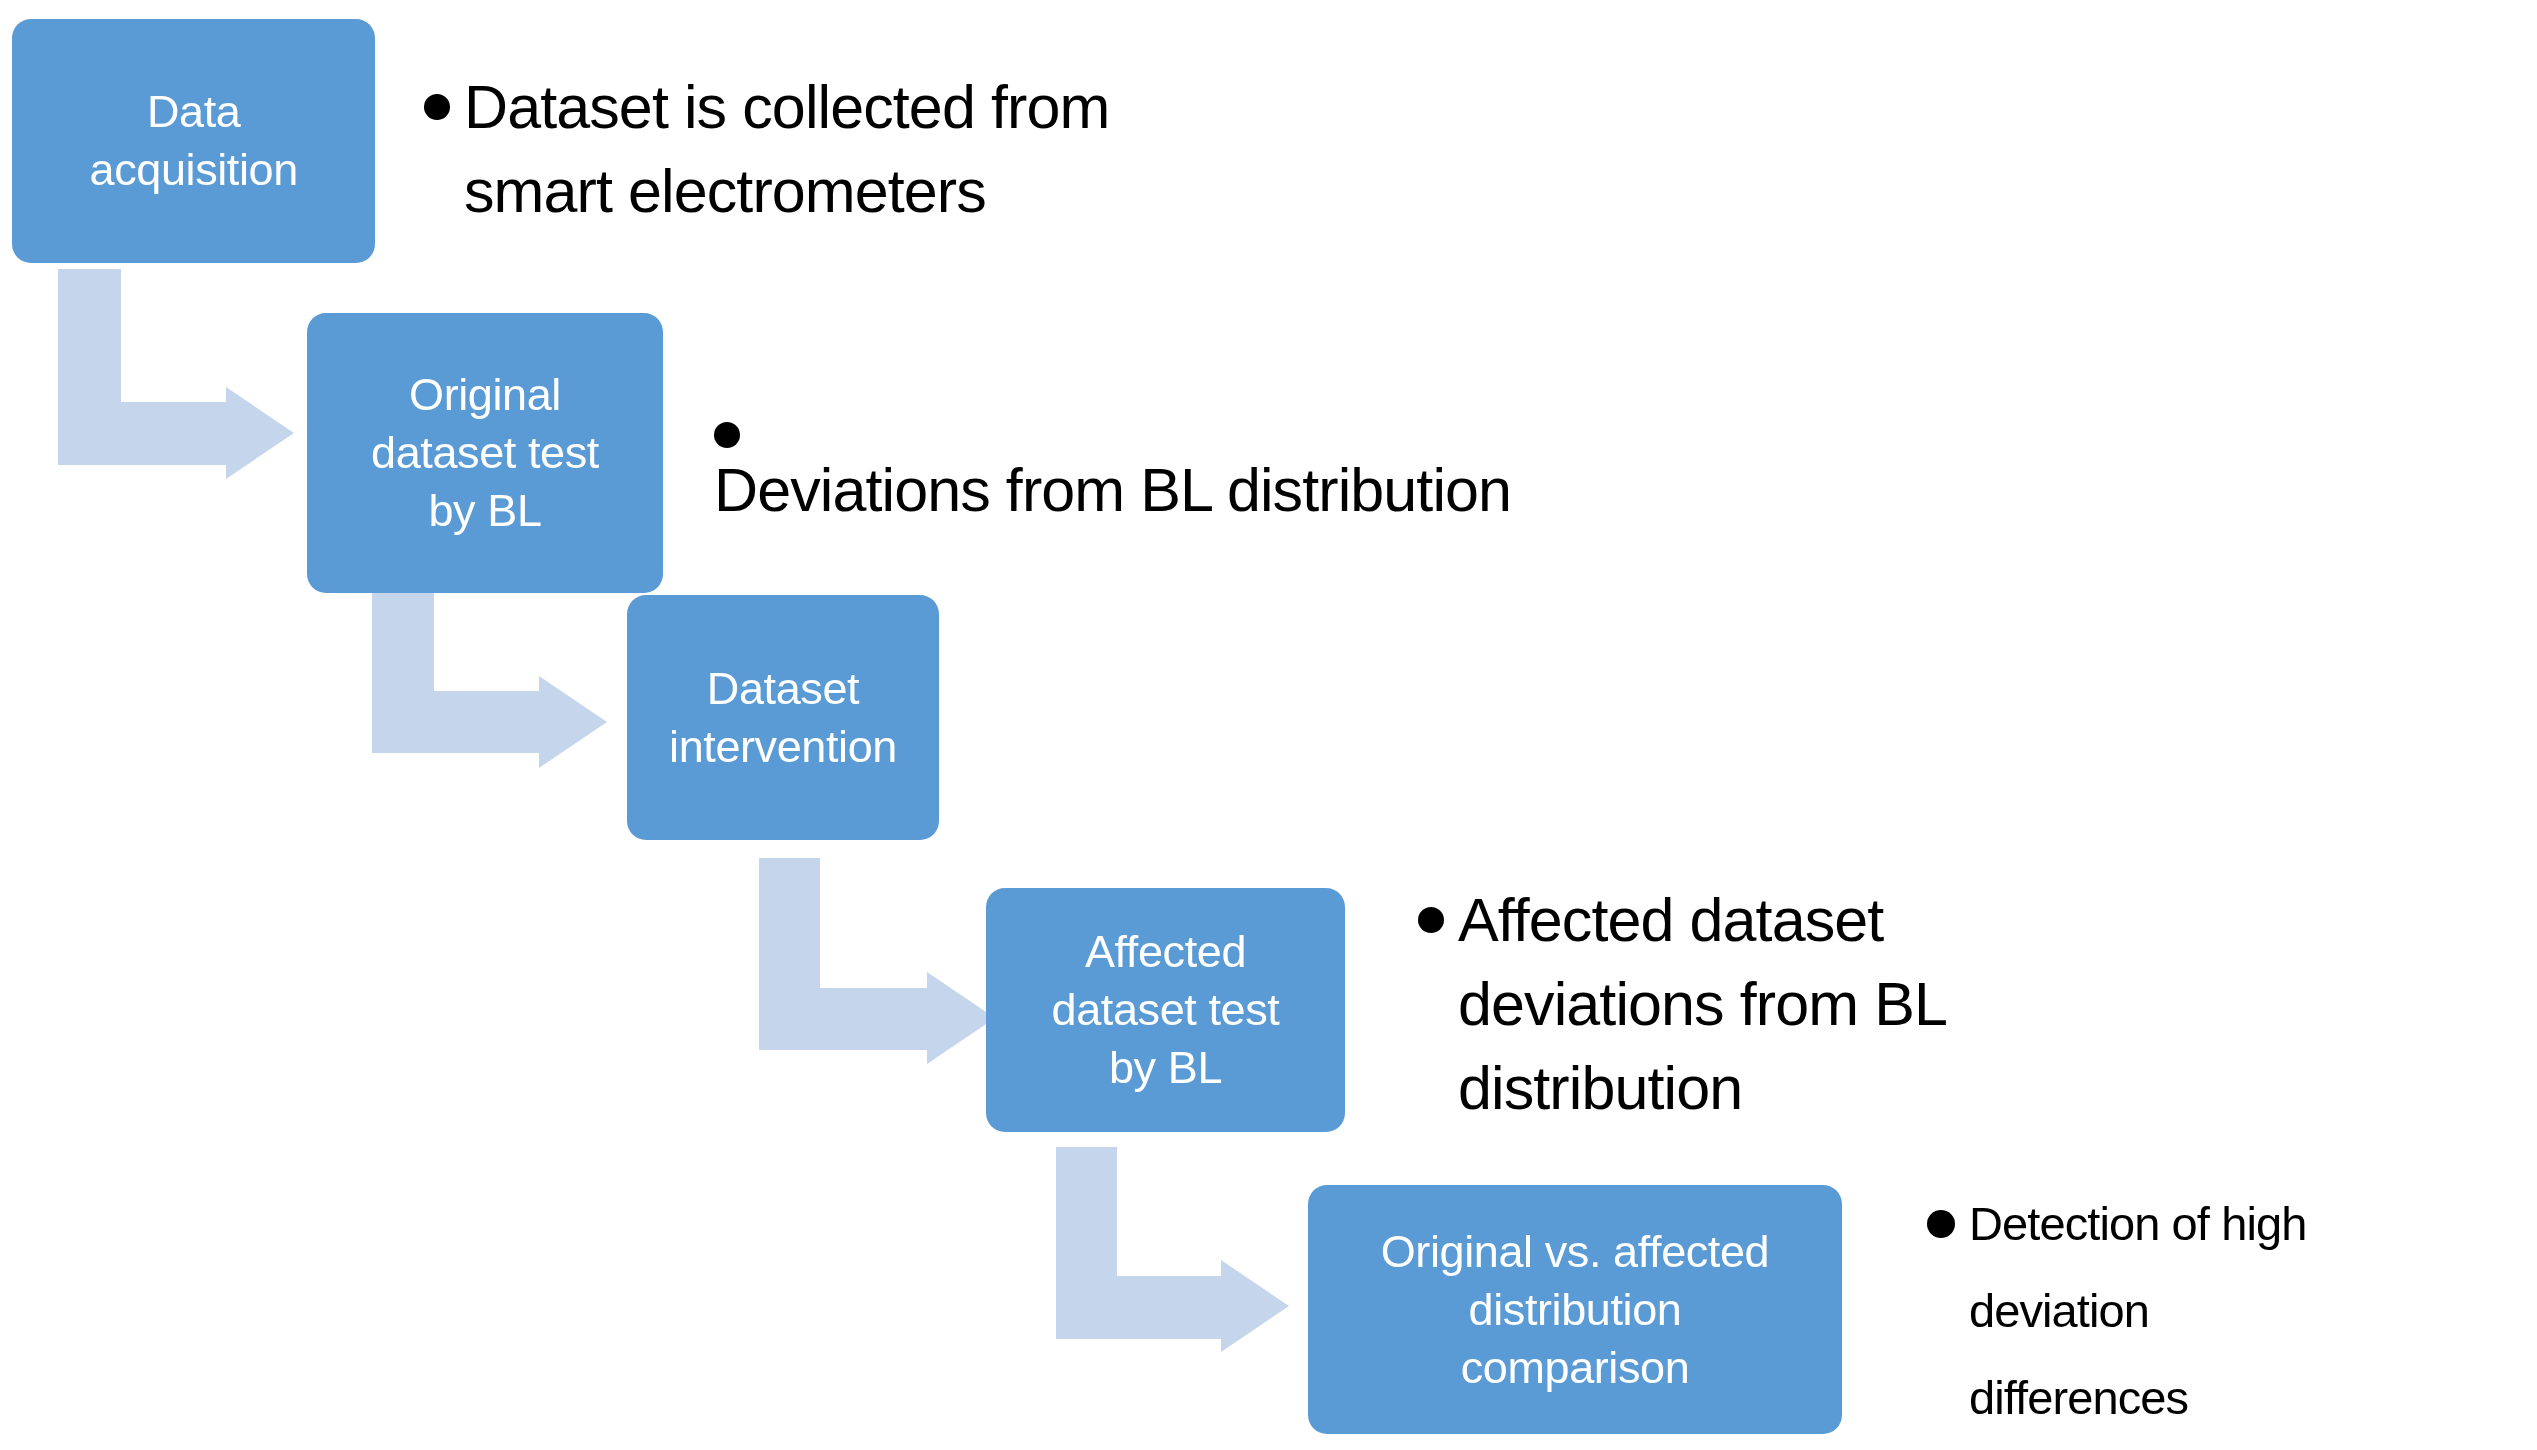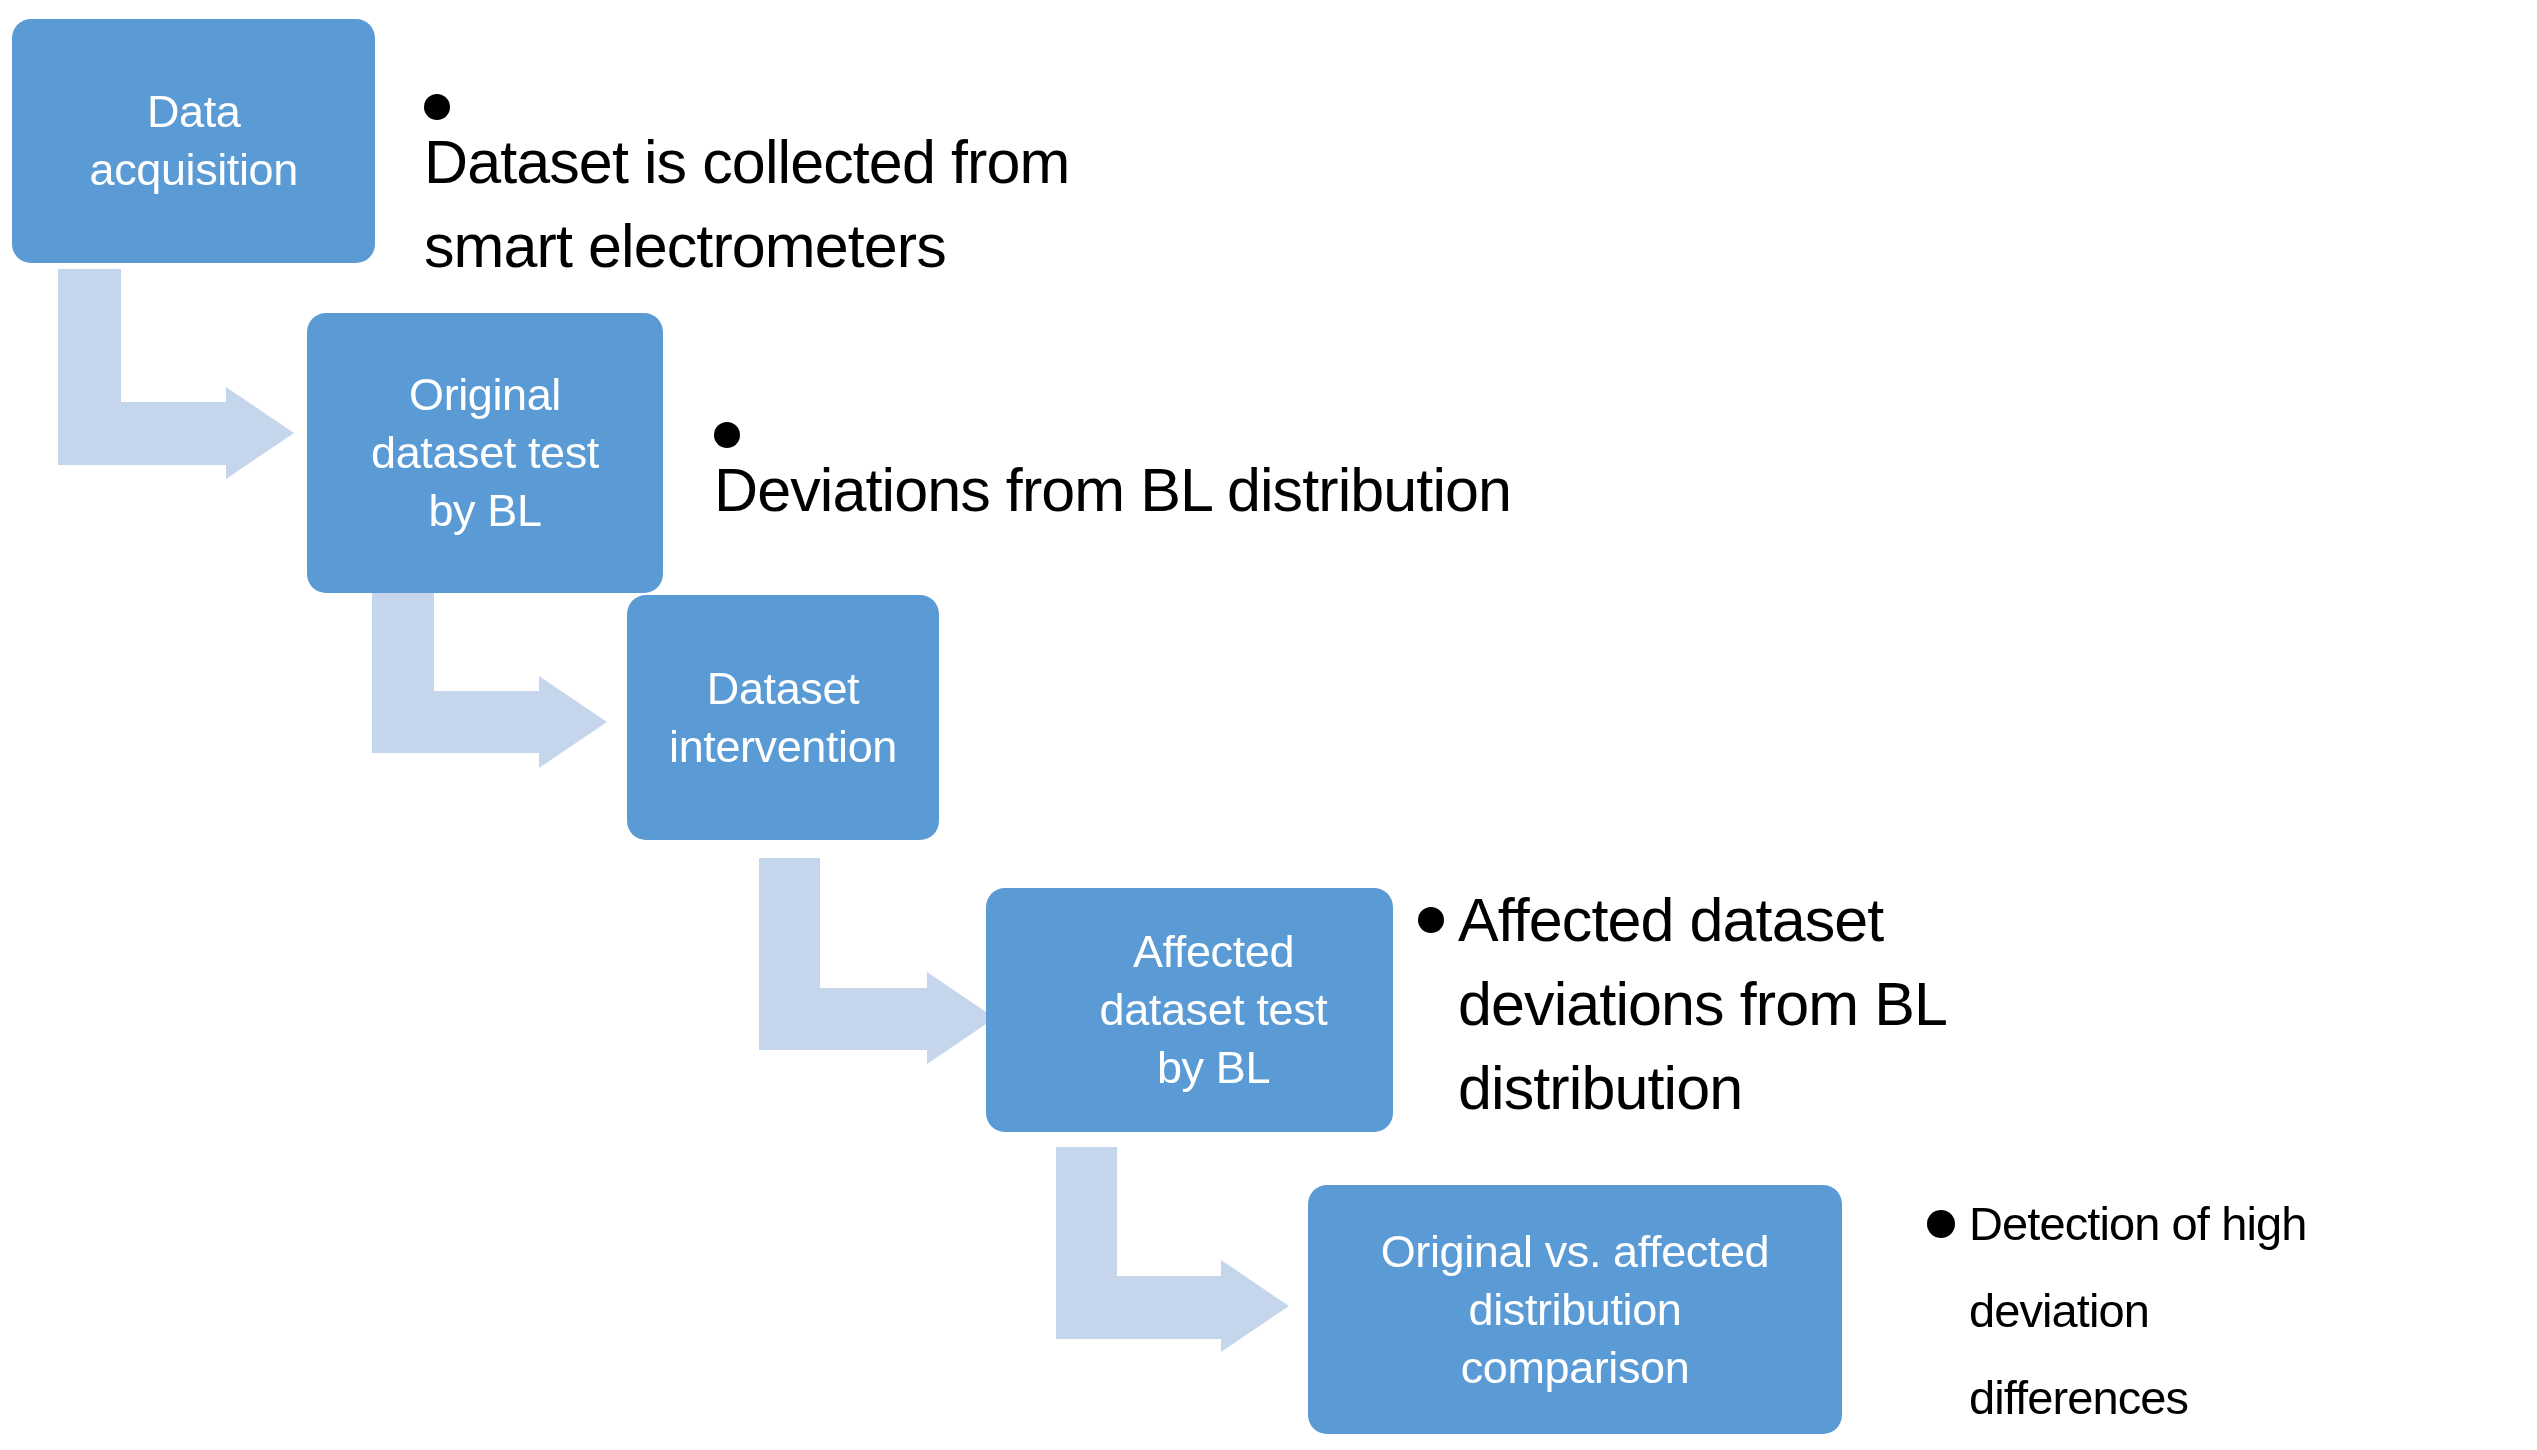--- a/index.html
+++ b/index.html
@@ -29,21 +29,21 @@
     justify-content: center;
     text-align: center;
     font-size: 45px;
     line-height: 58px;
     letter-spacing: -0.4px;
   }
   .box .lbl { white-space: pre-line; }
   #box1 { left: 12.2px;   top: 19px;   width: 363px; height: 244px; }
   #box2 { left: 307px;  top: 313px;  width: 356px; height: 280px; }
   #box3 { left: 627px;  top: 595px;  width: 312px; height: 245px; }
-  #box4 { left: 986px; top: 888px; width: 359px; height: 244px; padding-left: 48px; }
+  #box4 { left: 986px; top: 888px; width: 359px; height: 244px; }
   #box5 { left: 1308px; top: 1185px; width: 534px; height: 249px; }
 
   
   .bullet {
     position: absolute;
     display: flex;
     align-items: flex-start;
     color: var(--bullet-text, #000000);
     font-size: 61px;
     line-height: 84px;
@@ -52,21 +52,21 @@
   .bullet .dot {
     flex: 0 0 auto;
     width: 26px;
     height: 26px;
     border-radius: 50%;
     background: var(--bullet-text, #000000);
     margin-top: 29px;
     margin-right: 14px;
   }
   .bullet .txt { white-space: pre-line; }
-  #bullet1 { left: 424px;  top: 65px; flex-direction: column; }
+  #bullet1 { left: 424px;  top: 65px; }
   #bullet2 { left: 714px;  top: 393px; flex-direction: column; }
   #bullet3 { left: 1041px; top: 592px; }
   #bullet4 { left: 1418px; top: 878px; }
   #bullet5 { left: 1927px; top: 1180px; font-size: 47px; line-height: 87px; }
   #bullet5 .dot { width: 28px; height: 28px; margin-top: 30px; }
 
   
   .seg {
     position: absolute;
     background: var(--arrow-fill, #c5d5ec);

